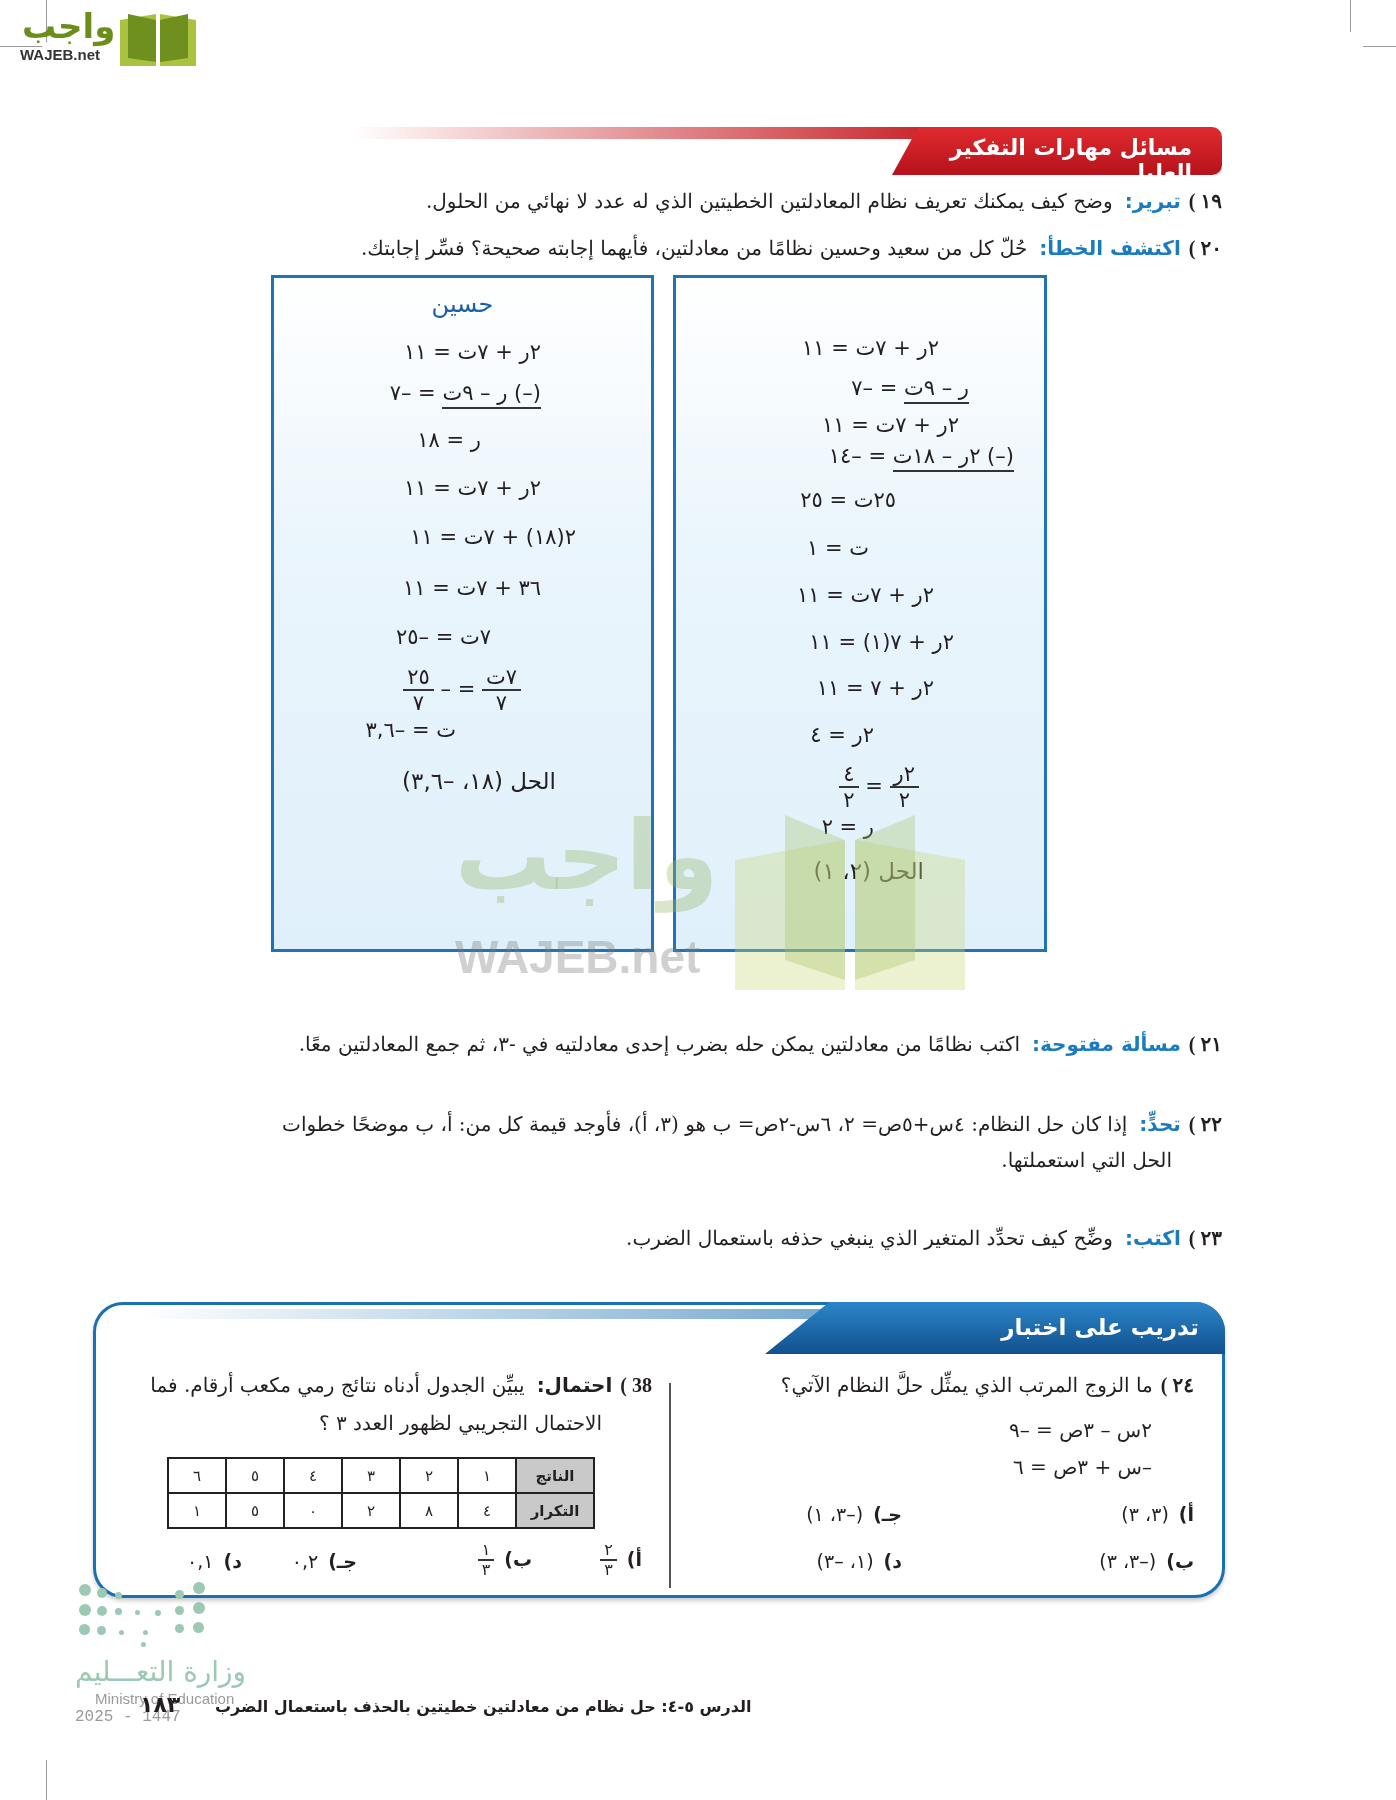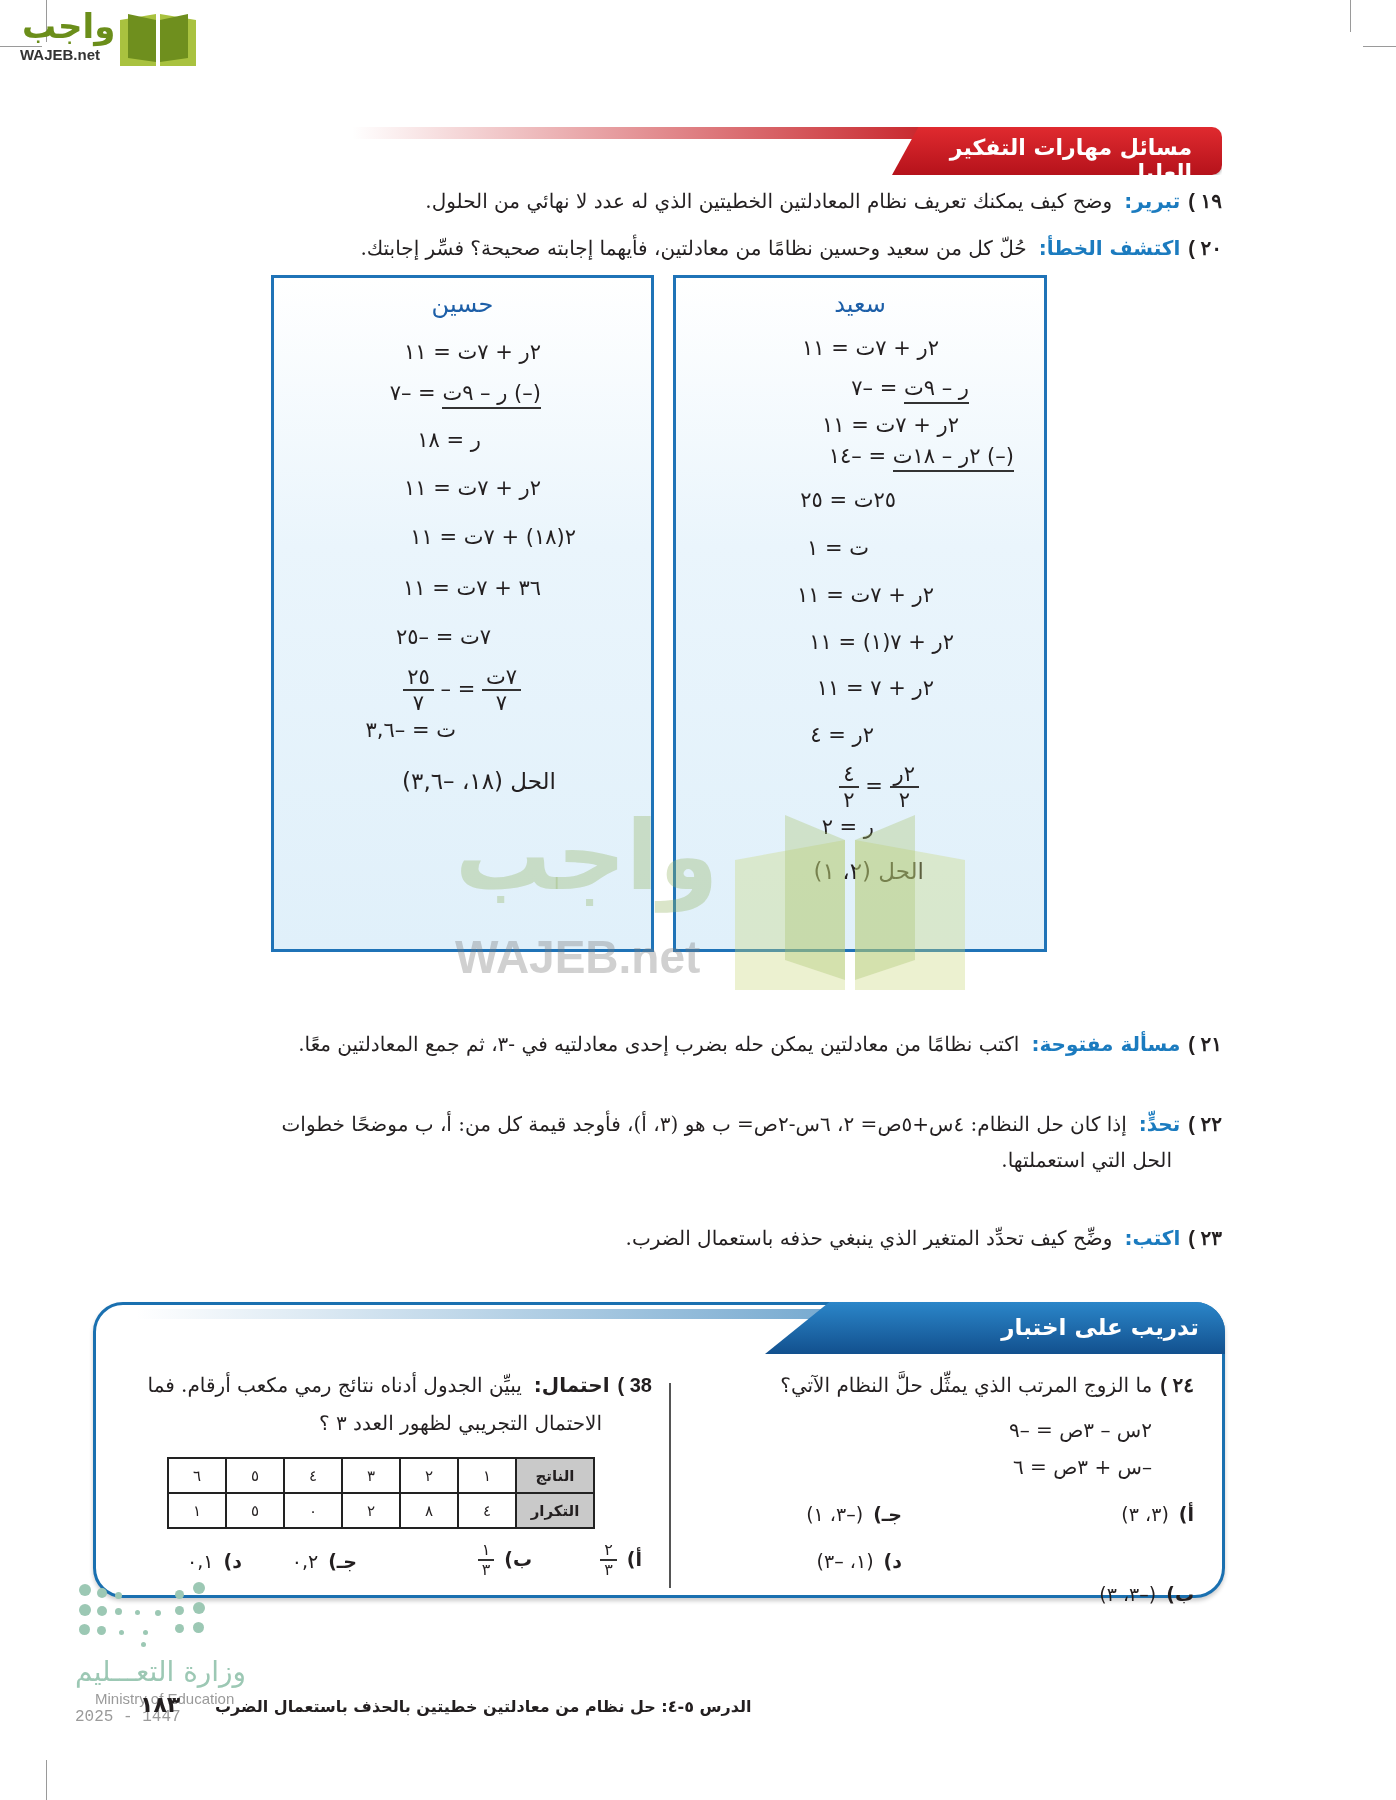--- a/index.html
+++ b/index.html
@@ -12,21 +12,21 @@
   .logo-ar{position:absolute;left:12px;top:0;font-size:34px;font-weight:bold;color:#6b8e1a;font-family:"DejaVu Sans",sans-serif;}
   .logo-en{position:absolute;left:10px;top:40px;font-size:15px;font-weight:bold;color:#333;font-family:"Liberation Sans",sans-serif;}
   .book{position:absolute;left:108px;top:4px;width:80px;height:58px;}
   
   .hdr-red{right:174px;top:127px;width:560px;height:48px;}
   .hdr-red .fade{position:absolute;right:250px;top:0;width:620px;height:12px;background:linear-gradient(to left,#c4161c,rgba(196,22,28,0));}
   .hdr-red .tab{position:absolute;right:0;top:0;width:330px;height:48px;background:linear-gradient(#e02a2f,#b5121b);border-radius:0 10px 10px 0;clip-path:polygon(8% 0,100% 0,100% 100%,0 100%);box-shadow:0 2px 3px rgba(0,0,0,.25);}
   .hdr-red .title{position:absolute;right:30px;top:8px;color:#fff;font-weight:bold;font-size:22px;font-family:"DejaVu Sans",sans-serif;}
   
   .q{right:174px;font-family:"DejaVu Serif","Liberation Serif",serif;font-size:20px;line-height:36px;text-align:right;}
-  .qnum{font-weight:bold;font-family:Liberation Sans, sans-serif;margin-left:8px;margin-top:38px;}
+  .qnum{font-weight:bold;font-family:Liberation Serif, serif;margin-left:8px;margin-top:38px;}
   .qlabel{color:#1b7bbf;font-weight:bold;font-family:"DejaVu Sans",sans-serif;margin-left:12px;}
   
   .solbox{top:275px;height:677px;border:3px solid #1f73b7;background:linear-gradient(#ffffff 0%,#eaf5fc 40%,#e0f0fa 100%);}
   .solbox .name{position:absolute;width:100%;text-align:center;top:12px;color:#1d5fa8;font-weight:normal;font-size:24px;font-family:"DejaVu Sans",sans-serif;}
   .eq{position:absolute;font-size:21px;font-family:"DejaVu Sans",sans-serif;white-space:nowrap;direction:rtl;}
   .ul{border-bottom:2px solid #333;padding-bottom:2px;}
   .frac{display:inline-flex;flex-direction:column;align-items:center;vertical-align:middle;line-height:24px;}
   .frac .n{border-bottom:2px solid #333;padding:0 4px;}
   
   .wm{left:455px;top:800px;width:520px;height:200px;pointer-events:none;}
@@ -83,21 +83,20 @@
 
 <div class="abs q" style="top:183px;">
   <span class="qnum">١٩ )</span><span class="qlabel">تبرير:</span><span>وضح كيف يمكنك تعريف نظام المعادلتين الخطيتين الذي له عدد لا نهائي من الحلول.</span>
 </div>
 
 <div class="abs q" style="top:230px;">
   <span class="qnum">٢٠ )</span><span class="qlabel">اكتشف الخطأ:</span><span>حُلّ كل من سعيد وحسين نظامًا من معادلتين، فأيهما إجابته صحيحة؟ فسِّر إجابتك.</span>
 </div>
 
 <div class="abs solbox" style="left:673px;width:374px;">
-  <div class="name">سعيد</div>
   <div class="eq" style="right:105px;top:58px;">٢ر + ٧ت = ١١</div>
   <div class="eq" style="right:75px;top:98px;"><span class="ul">ر – ٩ت</span> <span>= –٧</span></div>
   <div class="eq" style="right:85px;top:135px;">٢ر + ٧ت = ١١</div>
   <div class="eq" style="right:30px;top:166px;"><span class="ul">(–) ٢ر – ١٨ت</span> <span>= –١٤</span></div>
   <div class="eq" style="right:148px;top:210px;">٢٥ت = ٢٥</div>
   <div class="eq" style="right:175px;top:258px;">ت = ١</div>
   <div class="eq" style="right:110px;top:305px;">٢ر + ٧ت = ١١</div>
   <div class="eq" style="right:90px;top:352px;">٢ر + ٧(١) = ١١</div>
   <div class="eq" style="right:110px;top:398px;">٢ر + ٧ = ١١</div>
   <div class="eq" style="right:170px;top:445px;">٢ر = ٤</div>
@@ -170,21 +169,21 @@
     <span class="title">تدريب على اختبار</span>
   </div>
   <div class="divider"></div>
 
   <div class="abs tq" style="right:28px;top:68px;">
     <span class="qnum">٢٤ )</span><span>ما الزوج المرتب الذي يمثِّل حلَّ النظام الآتي؟</span>
   </div>
   <div class="abs tq" style="right:70px;top:113px;">٢س – ٣ص = –٩</div>
   <div class="abs tq" style="right:70px;top:150px;">–س + ٣ص = ٦</div>
   <div class="opt" style="right:28px;top:198px;"><b>أ)</b><span>(٣، ٣)</span></div>
-  <div class="opt" style="right:28px;top:245px;margin-top:33px;"><b>ب)</b><span>(–٣، ٣)</span></div>
+  <div class="opt" style="right:28px;top:245px;"><b>ب)</b><span>(–٣، ٣)</span></div>
   <div class="opt" style="right:320px;top:198px;"><b>جـ)</b><span>(–٣، ١)</span></div>
   <div class="opt" style="right:320px;top:245px;"><b>د)</b><span>(١، –٣)</span></div>
 
   <div class="abs tq" style="right:570px;top:68px;width:520px;text-align:right;">
     <span class="qnum">38 )</span><span class="qlabel" style="color:#231f20;">احتمال:</span><span>يبيِّن الجدول أدناه نتائج رمي مكعب أرقام. فما</span>
   </div>
   <div class="abs tq" style="right:620px;top:106px;">الاحتمال التجريبي لظهور العدد ٣ ؟</div>
 
   <table class="dice" style="right:627px;top:152px;">
     <tbody>

